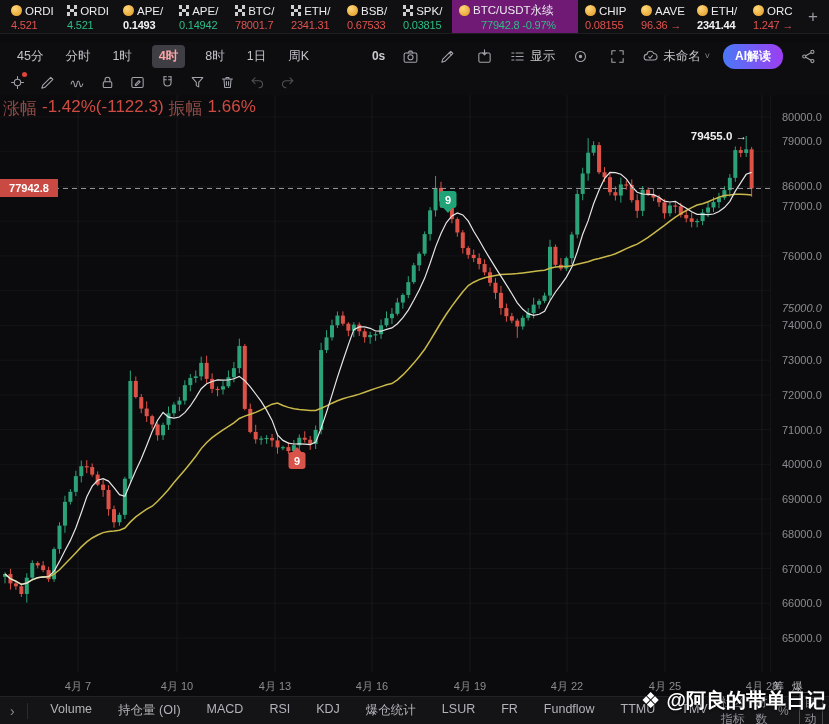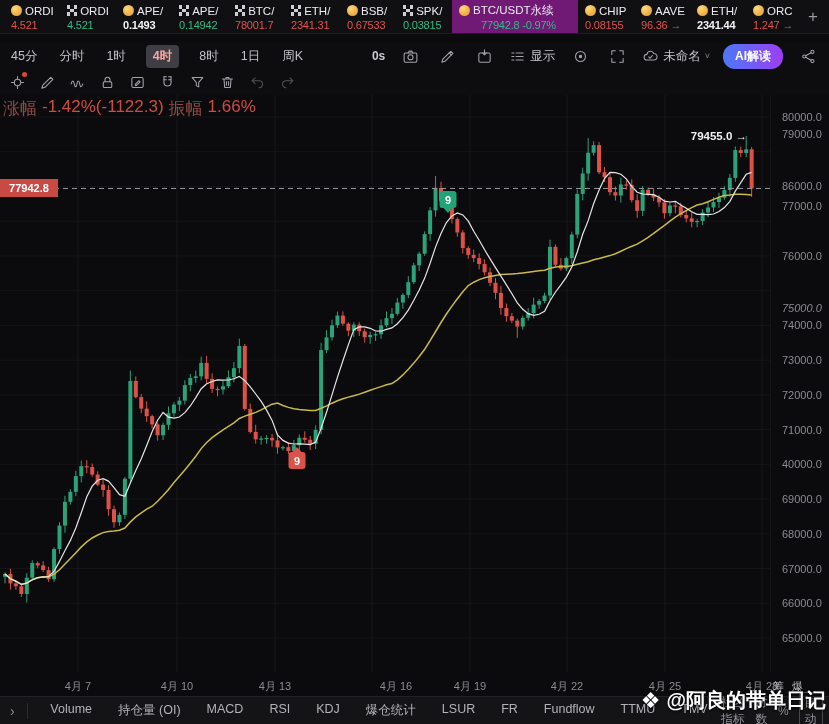--- a/index.html
+++ b/index.html
@@ -17,21 +17,21 @@
   .coin{width:11px;height:11px;border-radius:50%;flex:0 0 auto;
         background:radial-gradient(circle at 35% 30%,#ffd97a,#eaa93c 70%);}
   .okx{display:inline-grid;grid-template-columns:3.4px 3.4px 3.4px;grid-template-rows:3.4px 3.4px 3.4px;flex:0 0 auto;}
   .okx i{background:#cfcfd4}.okx i:nth-child(even){background:transparent}
   .add-btn{margin-left:auto;align-self:center;margin-right:8px;font-size:17px;color:#9a9aa2;
            background:none;border:none;cursor:pointer;line-height:1;}
 
   
   .tf-row{position:absolute;top:42px;left:0;right:0;height:28px;display:flex;align-items:center;
           background:#0d0d10;border-bottom:1px solid #17171a;}
-  .tf-tabs{display:flex;align-items:center;}
+  .tf-tabs{display:flex;align-items:center;padding-left:6px;}
   .tf{padding:4px 11px;font-size:12.5px;color:#c3c3c9;cursor:pointer;}
   .tf.active{background:#3e3e44;color:#fca5a5;border-radius:4px;padding:3px 7px;margin:0 9px;font-weight:bold;}
   .tb-right{margin-left:auto;display:flex;align-items:center;gap:13px;padding-right:9px;}
   .cnt{font-size:12px;color:#c9c9cf;font-weight:bold;}
   .icn{width:17px;height:17px;display:block;stroke:#a2a2aa;fill:none;stroke-width:1.5;
        stroke-linecap:round;stroke-linejoin:round;}
   .disp,.layout-name{display:flex;align-items:center;gap:4px;font-size:12.5px;color:#c3c3c9;cursor:pointer;}
   .chev{font-size:9px;color:#8b8b92;}
   .ai-btn{background:linear-gradient(90deg,#4a79f7,#9c3ef2);color:#fff;font-size:12px;font-weight:bold;
           border:none;border-radius:12px;padding:4px 12px;cursor:pointer;}
@@ -678,30 +678,30 @@
       <div class="ptick" style="top: 398.067px;">69000.0</div>
       <div class="ptick" style="top: 363.333px;">40000.0</div>
       <div class="ptick" style="top: 328.6px;">71000.0</div>
       <div class="ptick" style="top: 293.867px;">72000.0</div>
       <div class="ptick" style="top: 259.133px;">73000.0</div>
       <div class="ptick" style="top: 224.4px;">74000.0</div>
       <div class="ptick" style="top: 207px; font-style: italic;">75000.0</div>
       <div class="ptick" style="top: 154.933px;">76000.0</div>
       <div class="ptick" style="top: 105px;">77000.0</div>
       <div class="ptick" style="top: 85.4667px;">86000.0</div>
-      <div class="ptick" style="top: 33px;">79000.0</div>
+      <div class="ptick" style="top: 40px;">79000.0</div>
       <div class="ptick" style="top: 16px;">80000.0</div>
     </div>
   <div id="curLabel" style="top: 179.453px;">77942.8</div>
 
   <div id="dateAxis">
       <div class="dtick" style="left: 78px;">4月 7</div>
       <div class="dtick" style="left: 177px;">4月 10</div>
       <div class="dtick" style="left: 275px;">4月 13</div>
-      <div class="dtick" style="left: 372px; margin-left: 24px;">4月 16</div>
+      <div class="dtick" style="left: 372px;">4月 16</div>
       <div class="dtick" style="left: 470px;">4月 19</div>
       <div class="dtick" style="left: 567px;">4月 22</div>
       <div class="dtick" style="left: 665px;">4月 25</div>
       <div class="dtick" style="left: 762px;">4月 28</div>
     </div>
   <div id="cornerLbl">
     <span>筹</span>
     <span>爆</span>
   </div>
 

